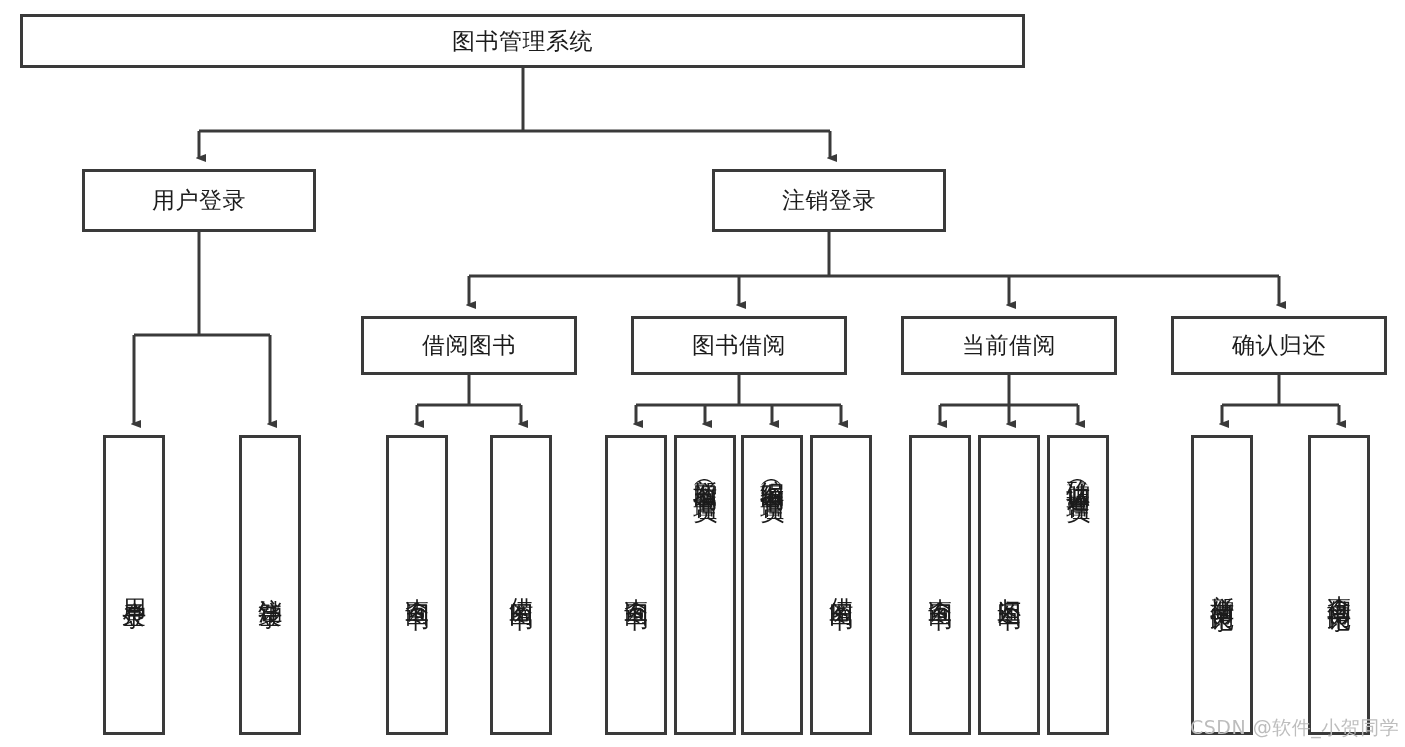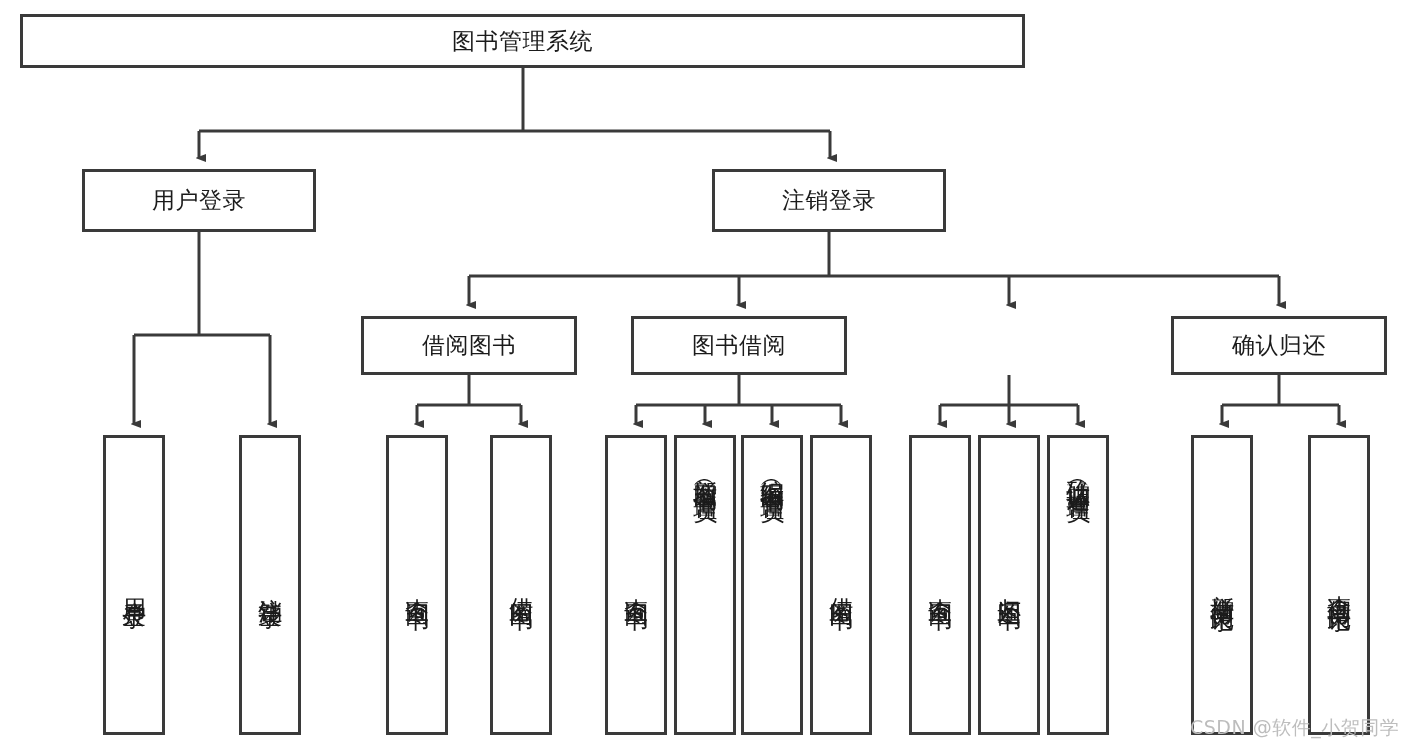--- a/index.html
+++ b/index.html
@@ -131,20 +131,23 @@
   <div class="node" style="left:712px; top:169px; width:234px; height:63px;">
     <span class="label">注销登录</span>
   </div>
 
   <div class="node" style="left:361px; top:316px; width:216px; height:59px;">
     <span class="label">借阅图书</span>
   </div>
   <div class="node" style="left:631px; top:316px; width:216px; height:59px;text-align:center;">
     <span class="label">图书借阅</span>
   </div>
+  <div class="node" style="left:901px; top:316px; width:216px; height:59px;">
+    <span class="label">当前借阅</span>
+  </div>
   <div class="node" style="left:1171px; top:316px; width:216px; height:59px;">
     <span class="label">确认归还</span>
   </div>
 
   <div class="node leaf centered" style="left:103px; top:435px; width:62px; height:300px;">
     <span class="label">用户登录</span>
   </div>
   <div class="node leaf centered" style="left:239px; top:435px; width:62px; height:300px;">
     <span class="label">注销登录</span>
   </div>

